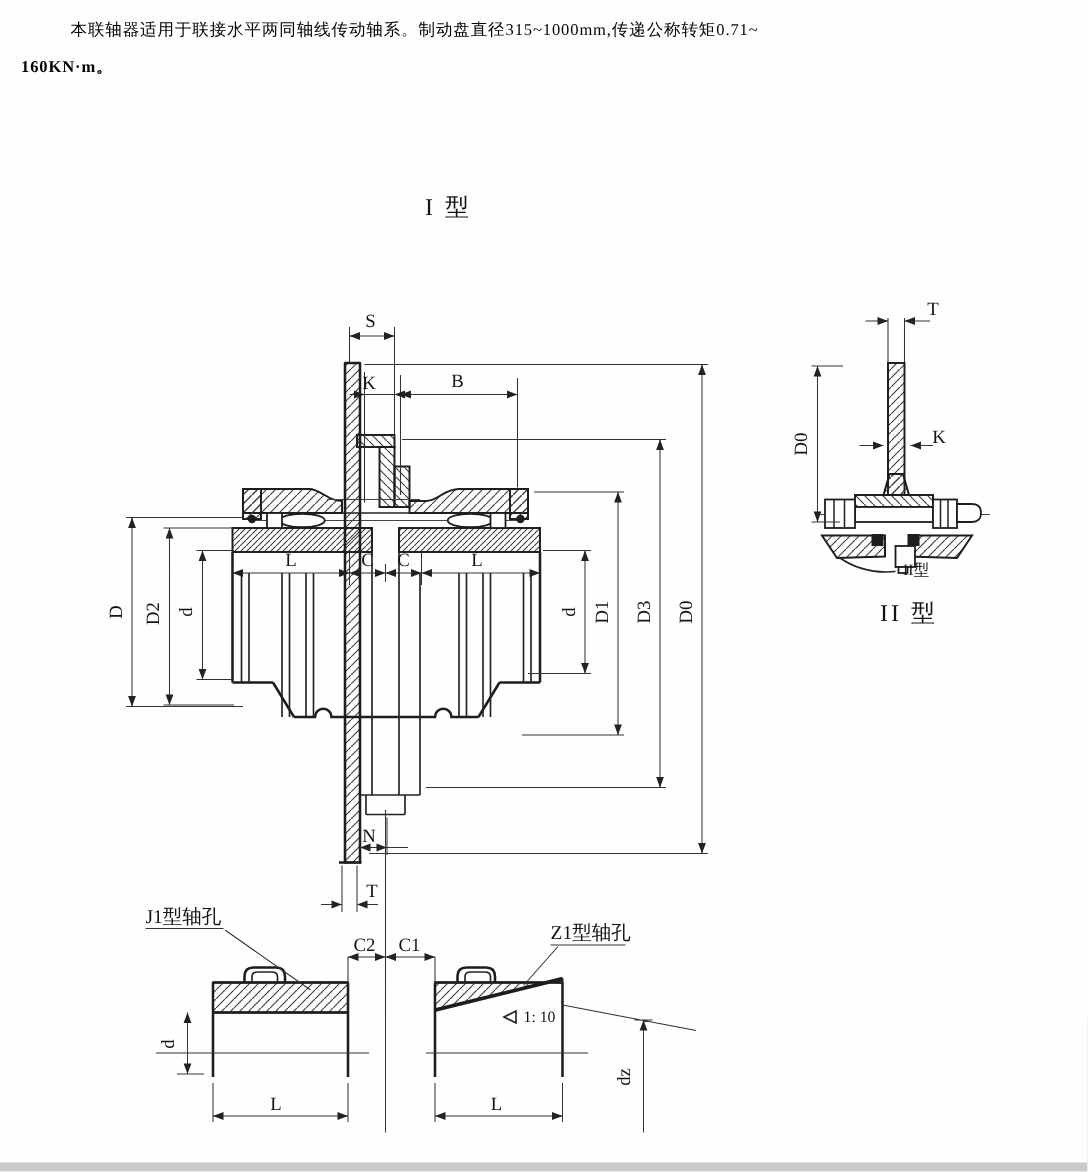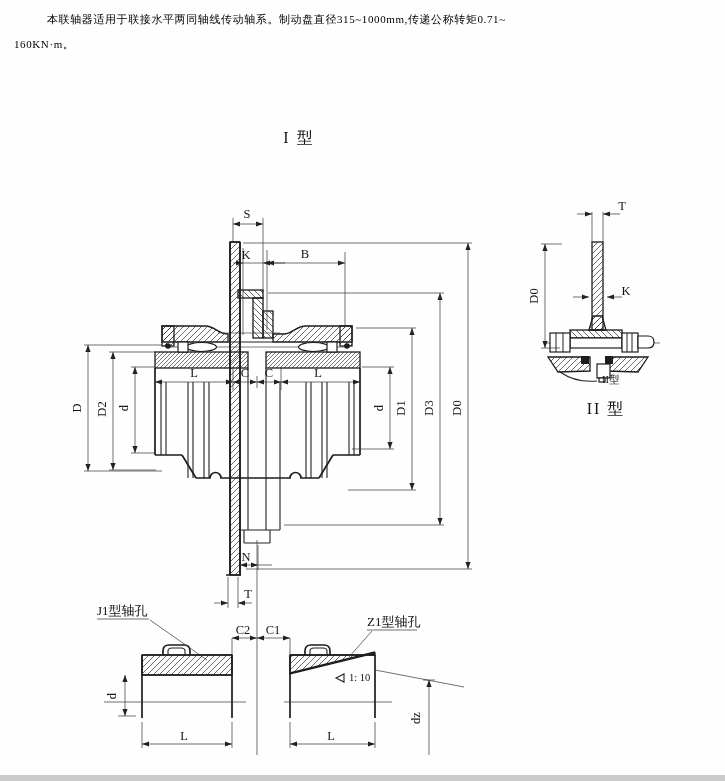--- a/index.html
+++ b/index.html
@@ -1,20 +1,20 @@
 <!DOCTYPE html>
 <html><head>
 <meta charset="utf-8">
 <style>
   html,body{margin:0;padding:0;background:#e8e8e8;}
   #page{position:relative;width:725px;height:781px;background:#fefefe;overflow:hidden;
         font-family:"Liberation Serif","DejaVu Serif",serif;color:#1c1c1c;}
   .intro-line{position:absolute;font-size:11px;letter-spacing:0.6px;white-space:nowrap;color:#000000;text-align:right;}
   #intro1{top:12px;left:47px;}
-  #intro2{top:37px;left:14px;}
+  #intro2{top:37px;left:14px;font-weight:bold;}
   svg text{font-family:"Liberation Serif","DejaVu Serif",serif;fill:#141414;}
   .dim{font-size:12.5px;text-anchor:middle;}
   .dims{font-size:10.5px;text-anchor:start;}
   .cjk{font-size:13px;}
   .title{font-size:16px;text-anchor:middle;letter-spacing:2px;}
   .tsmall{font-size:10.5px;}
   #footer-bar{position:absolute;left:0;bottom:0;width:725px;height:6px;background:#cbcbcb;}
 </style>
 </head>
 <body>

